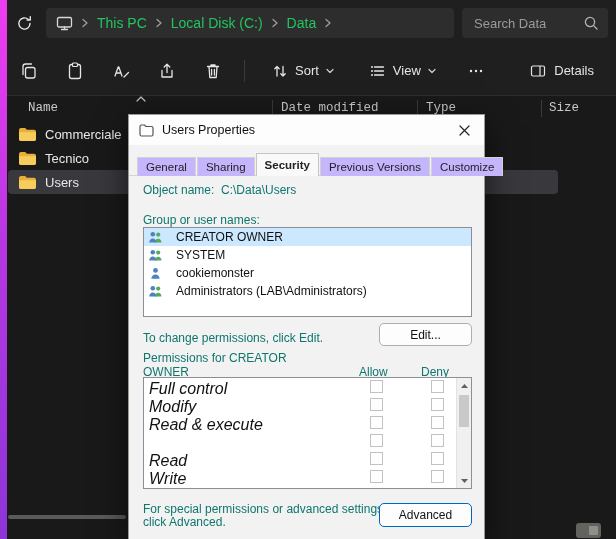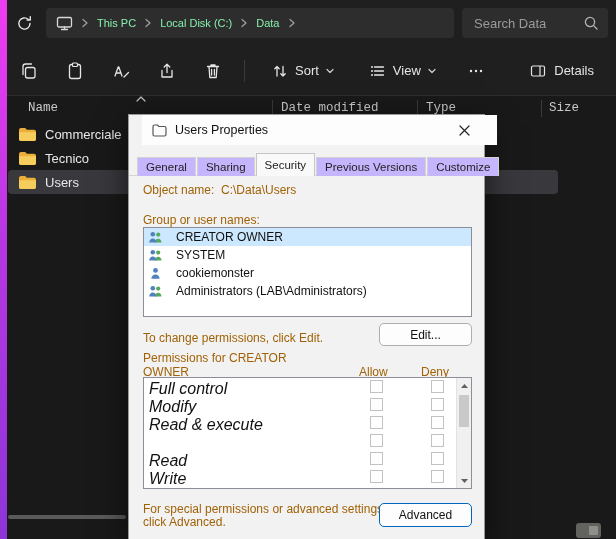--- a/index.html
+++ b/index.html
@@ -8,21 +8,21 @@
   svg { display:block; }
 
   .strip { position:absolute; left:0; top:0; width:7px; height:539px; z-index:4;
            background:linear-gradient(180deg,#ef3df0 0%,#b637e2 45%,#8d35d8 100%); }
 
   
   .topbar { position:absolute; left:0; top:0; width:616px; height:46px; background:#1f1f1f; z-index:2; }
   .refresh-btn { position:absolute; left:9px; top:8px; width:30px; height:30px; display:flex; align-items:center; justify-content:center; border-radius:4px; }
   .addressbar { position:absolute; left:46px; top:8px; width:408px; height:30px; background:#2d2d2d; border-radius:4px;
                 display:flex; align-items:center; padding:0 10px; gap:8px; }
-  .crumb { color:#86efac; font-size:11px; white-space:nowrap; }
+  .crumb { color:#22c55e; font-size:14px; white-space:nowrap; }
   .searchbox { position:absolute; left:462px; top:8px; width:146px; height:30px; background:#2d2d2d; border-radius:4px; }
   .searchbox input { position:absolute; inset:0; background:transparent; border:none; outline:none; color:#cfcfcf;
                      font:13px "Liberation Sans",sans-serif; padding:0 28px 0 12px; }
   .searchbox input::placeholder { color:#9b9b9b; }
   .search-ic { position:absolute; right:9px; top:7px; }
 
   .toolbar { position:absolute; left:0; top:46px; width:616px; height:50px; background:#1f1f1f;
              border-bottom:1px solid #2e2e2e; display:flex; align-items:center; z-index:2; }
   .tb-ic { width:34px; height:34px; display:flex; align-items:center; justify-content:center; border-radius:4px; margin-left:12px; }
   .tb-div { width:1px; height:22px; background:#3a3a3a; margin-left:14px; }
@@ -41,31 +41,31 @@
   .frow.sel { background:#38383d; }
 
   .hscroll-thumb { position:absolute; left:8px; top:515px; width:118px; height:4px; border-radius:2px; background:#5a5a5a; z-index:1; }
   .corner-chip { position:absolute; left:576px; top:523px; width:25px; height:15px; background:#62625f; border-radius:3px; z-index:1; }
   .corner-chip::after { content:""; position:absolute; right:3px; top:3px; width:9px; height:9px; background:#8f8f8a; border-radius:1px; }
 
   
   .dialog { position:absolute; left:128px; top:114px; width:357px; height:427px; background:#f2f2f2;
             border:1px solid #9a9a9a; box-shadow:0 10px 30px rgba(0,0,0,.6); z-index:50; font-size:12px; color:#111; }
   .dlg-title { position:absolute; left:0; top:0; width:100%; height:30px; background:#fdfdfd;
-               display:flex; align-items:center; padding-left:10px; gap:8px;margin-left:13px; }
+               display:flex; align-items:center; padding-left:10px; gap:8px; }
   .dlg-title-text { font-size:12.5px; color:#111; }
   .dlg-close { position:absolute; right:0; top:0; width:40px; height:30px; display:flex; align-items:center; justify-content:center; z-index:5; }
 
   .tabs { position:absolute; left:8px; top:38px; height:23px; display:flex; align-items:flex-end; z-index:2; }
   .tab { height:19px; display:flex; align-items:center; padding:0 8px; font-size:11.5px; background:#c4b5fd;
          border:1px solid #d2d2d2; border-bottom:none; margin-right:1px; color:#222; white-space:nowrap; }
-  .tab.active { height:23px; background:#f9f9f9; border-color:#c6c6c6; position:relative; z-index:3; }
+  .tab.active { height:23px; background:#f9f9f9; border-color:#c6c6c6; position:relative; z-index:3;font-weight:bold; }
   .page-line { position:absolute; left:0; top:60px; width:100%; border-top:1px solid #d5d5d5; z-index:1; }
 
-  .lbl { position:absolute; color:#a16207; font-size:12px; }
+  .lbl { position:absolute; color:#0f766e; font-size:12px; }
   .listbox { position:absolute; background:#fff; border:1px solid #8a8f98; }
   .grow { height:18px; display:flex; align-items:center; gap:13px; padding-left:4px; font-size:12px; white-space:nowrap; }
   .grow.sel { background:#cce8ff; }
 
   .btn { position:absolute; background:#fdfdfd; border:1px solid #aeaeae; border-radius:5px; font-size:12px; color:#111;
          display:flex; align-items:center; justify-content:center; }
   .btn.accent { border-color:#0067c0; }
 
   .permlist { position:absolute; left:14px; top:262px; width:329px; height:112px; background:#fff; border:1px solid #8a8f98; overflow:hidden; }
   .prow { position:relative; height:18px; font-size:16px;font-style:italic; }

